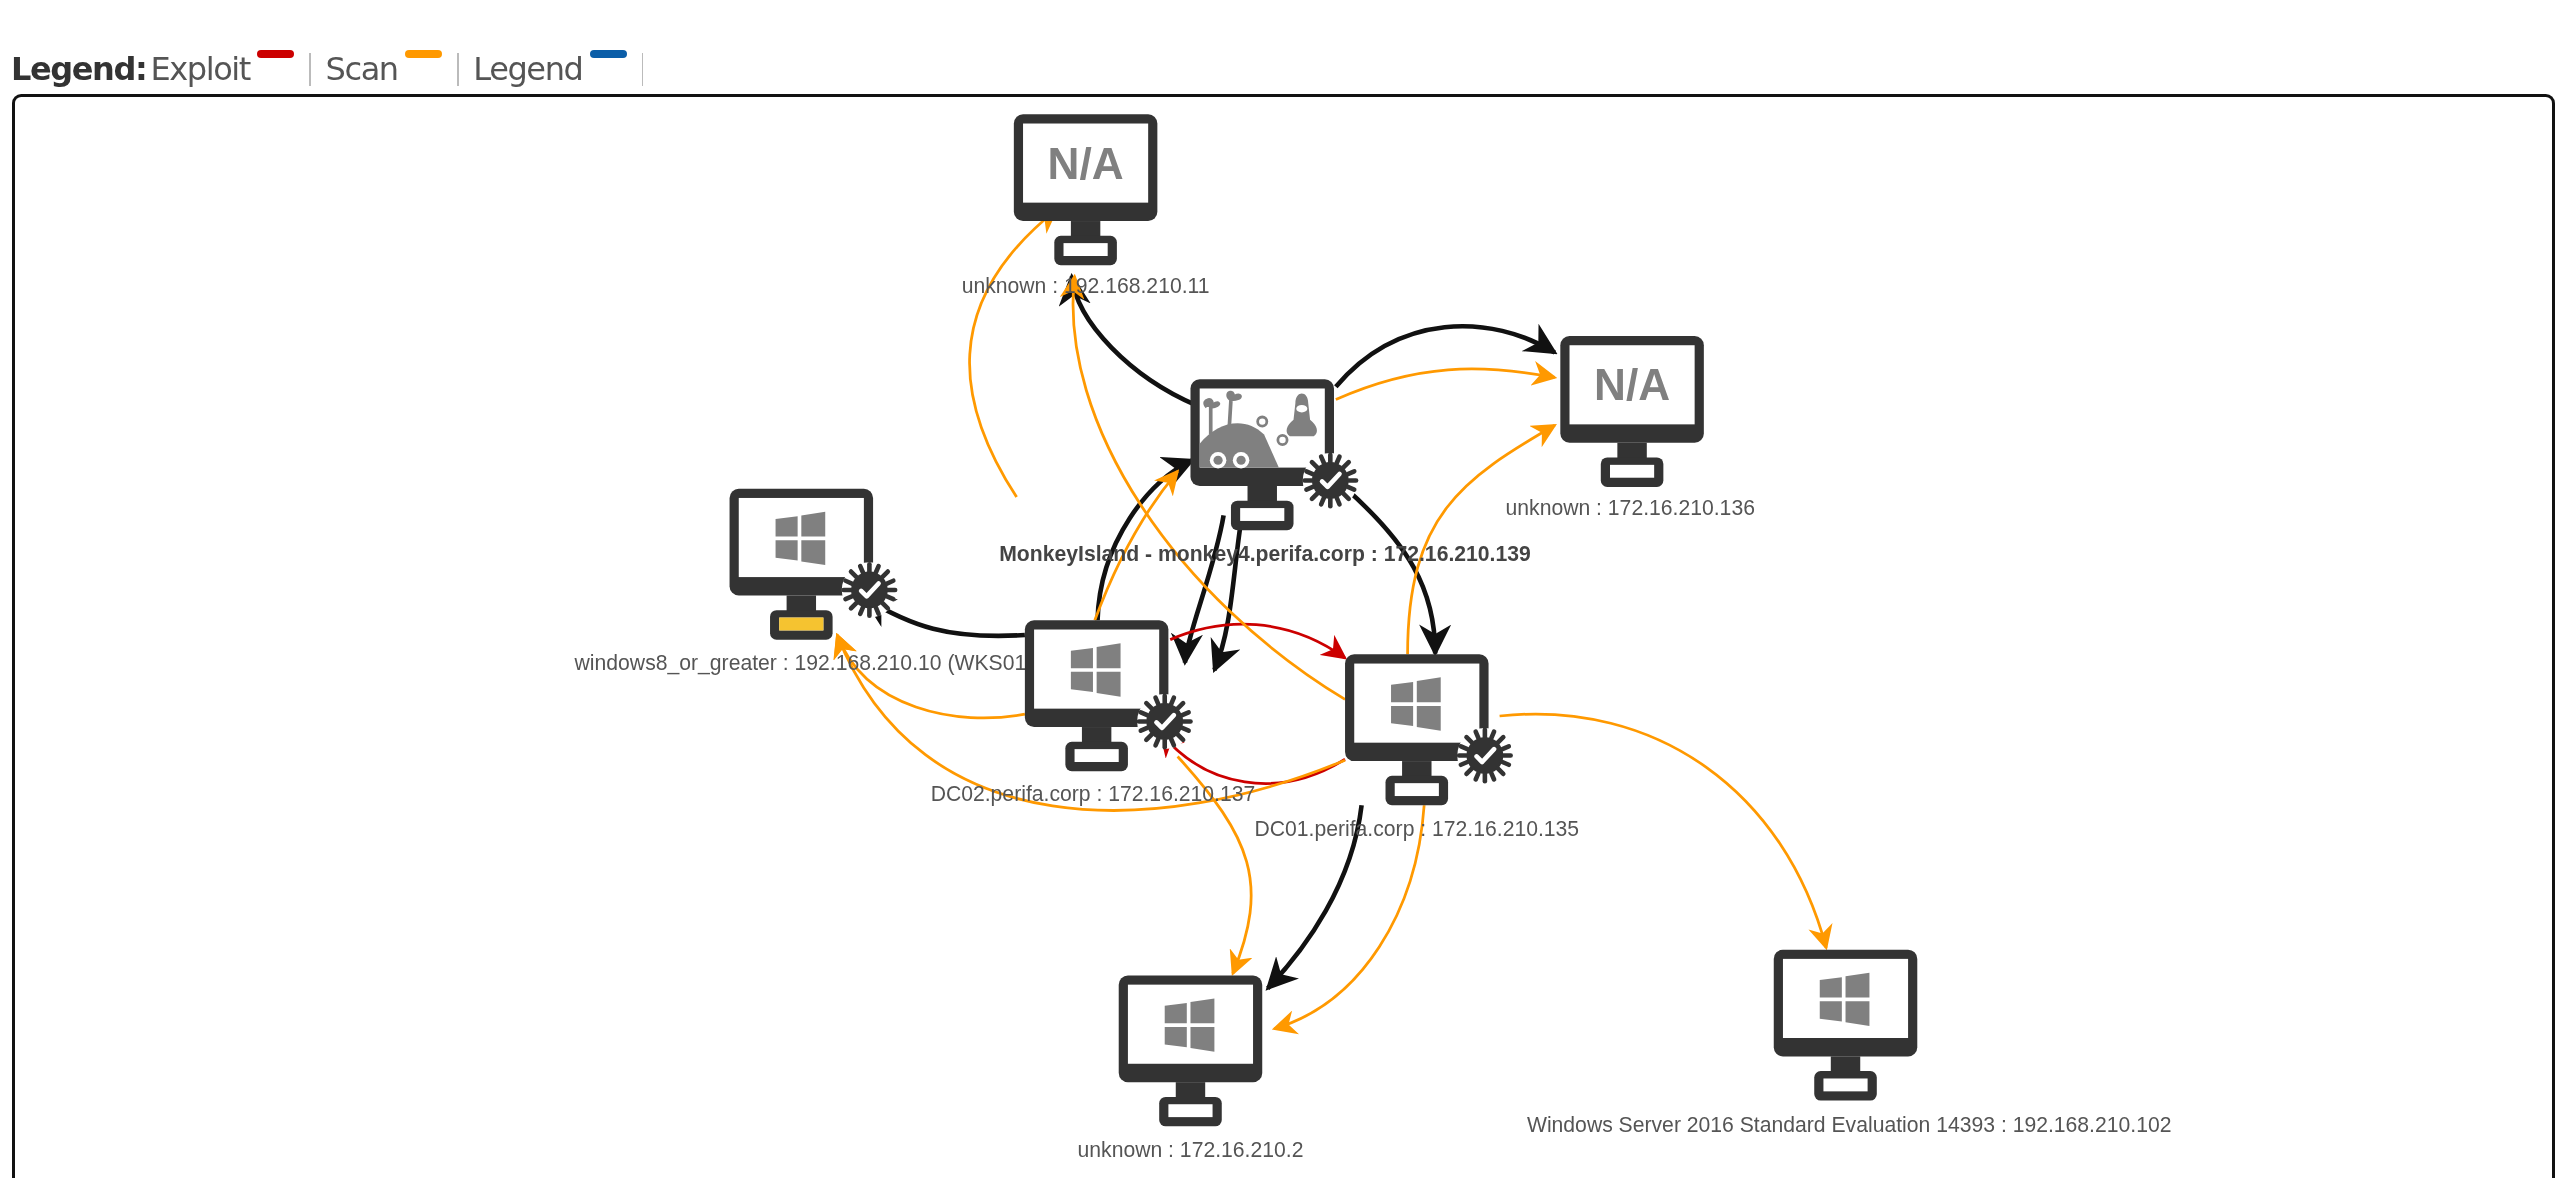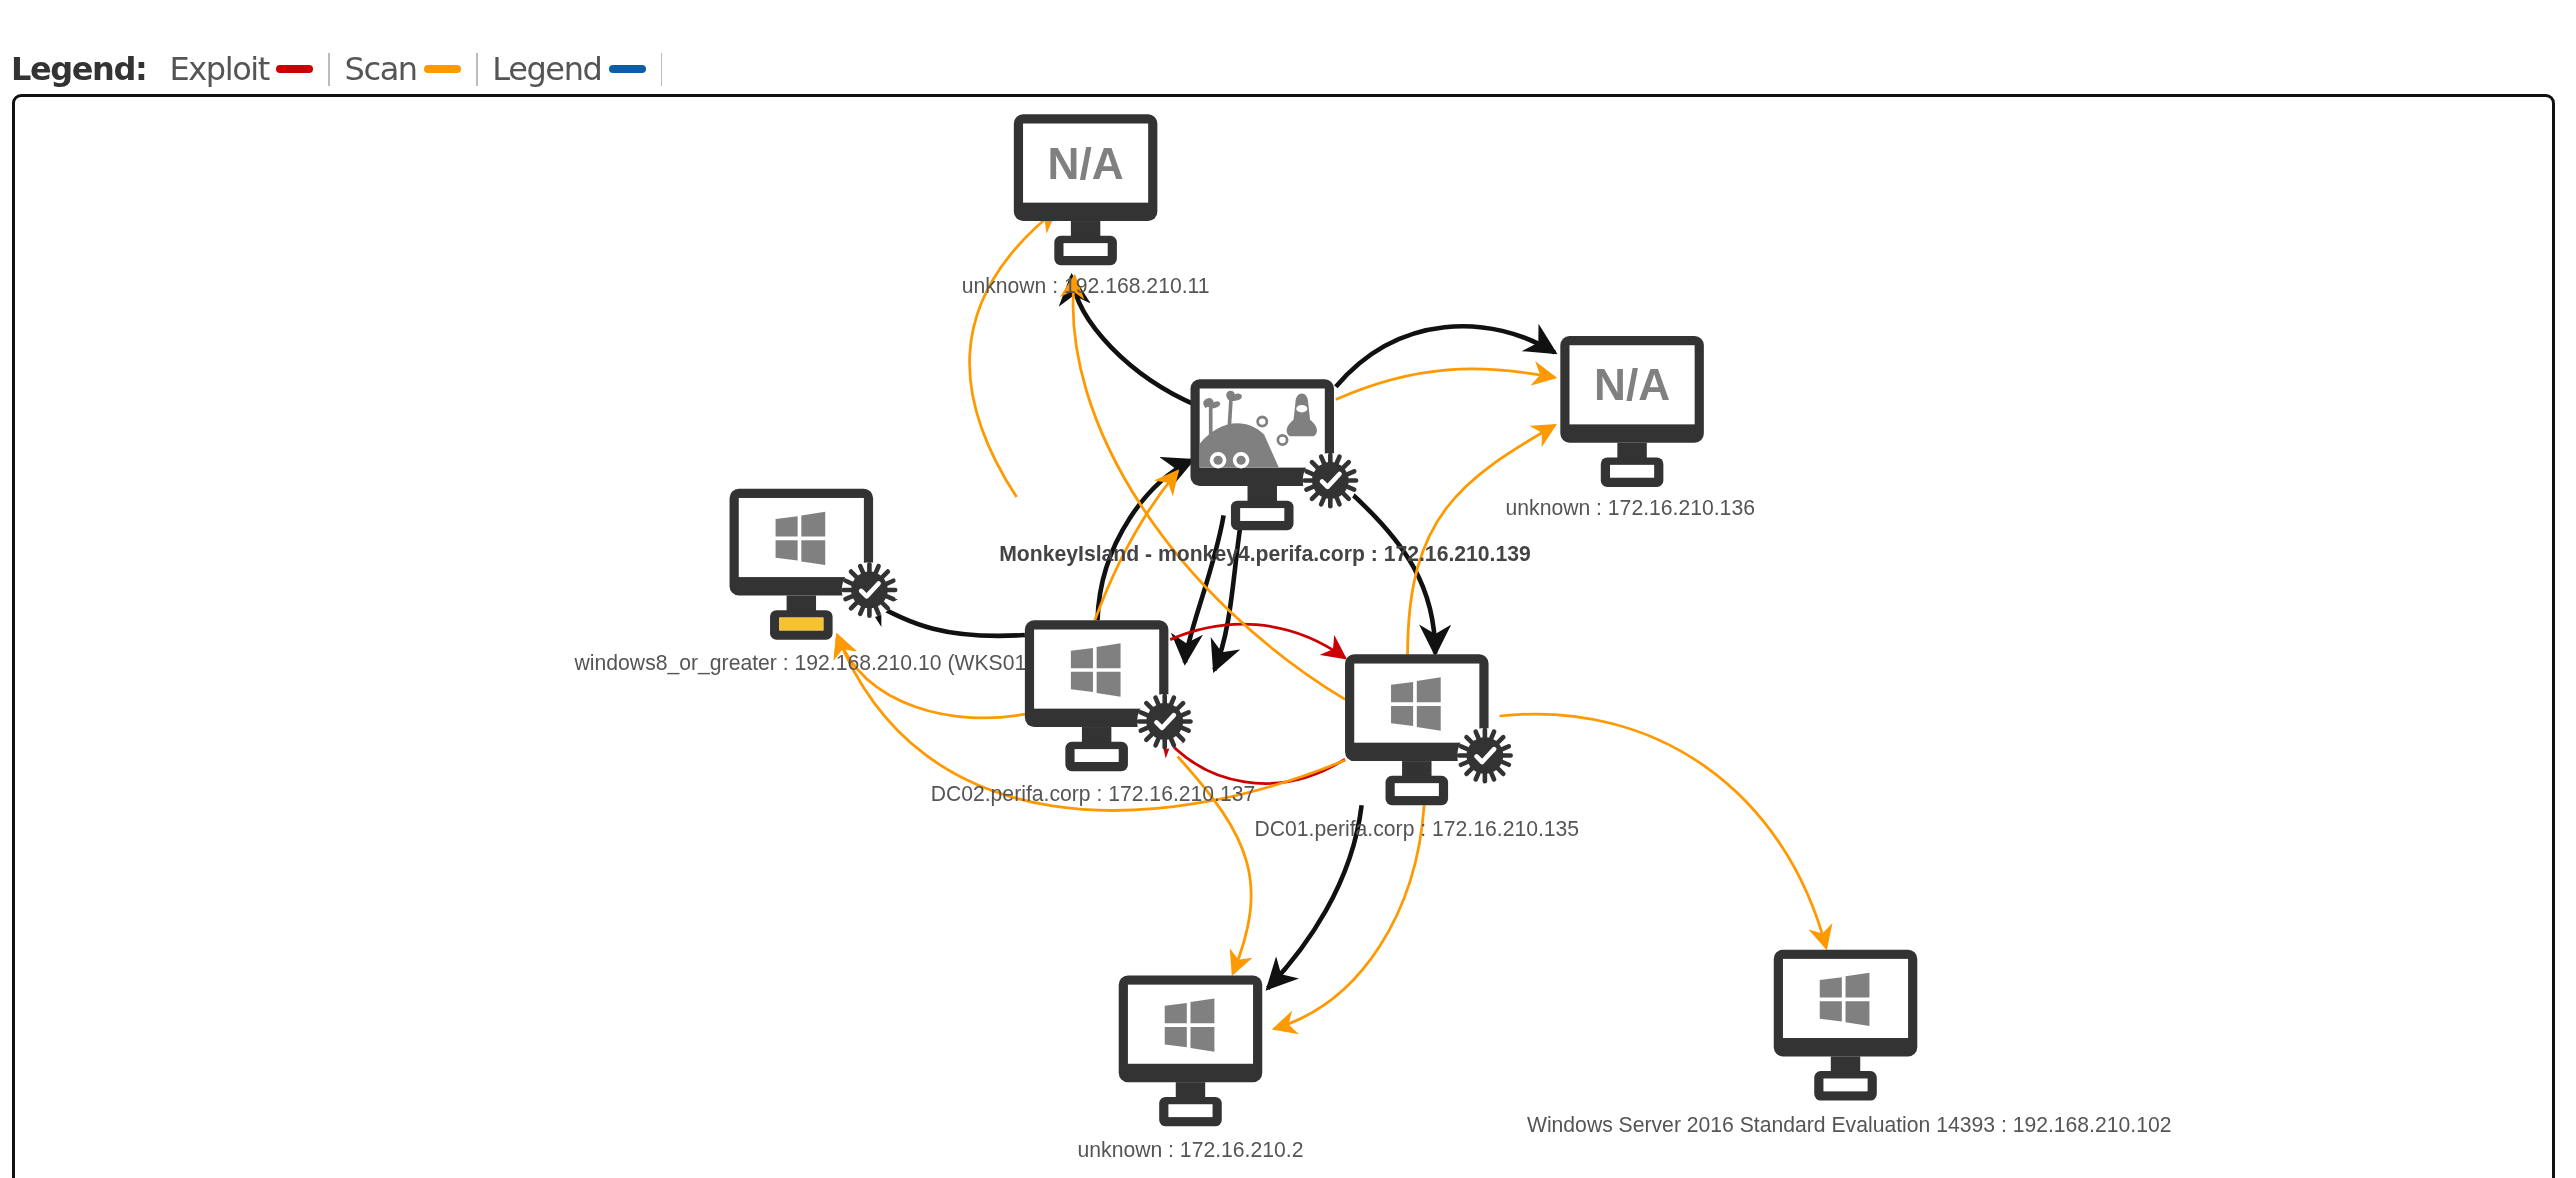--- a/index.html
+++ b/index.html
@@ -1,19 +1,19 @@
 <!DOCTYPE html>
 <html style="font-size:14.7px"><head>
 <meta charset="utf-8">
 <style>
   html, body { margin:0; padding:0; background:#ffffff; }
   body { width:2576px; height:1179px; position:relative; overflow:hidden; font-family:"Liberation Sans", sans-serif; }
   .legend { position:absolute; left:11px; top:50px; font-family:"DejaVu Sans", sans-serif; font-size:32px; color:#555; display:flex; align-items:center; white-space:nowrap; letter-spacing:-1.4px; }
-  .legend .title { color:#333; font-weight:bold; margin-right:23px; }
-  .legend .item { display:inline-flex; align-items:center; }
+  .legend .title { color:#333; font-weight:bold; margin-right:4px; }
+  .legend .item { display:inline-flex; align-items:flex-start; }
   .legend .swatch { display:inline-block; width:37px; height:8.3px; border-radius:4.6px; margin-left:7.4px; }
   .legend .sep { display:inline-block; width:1.8px; height:33px; background:#bbb; margin:0 14.7px; }
   .frame { position:absolute; left:12px; top:94px; width:2543px; height:1104px; border:3.7px solid #111; border-bottom:none; border-radius:9.2px 9.2px 0 0; box-sizing:border-box; }
   svg.graph { position:absolute; left:0; top:0; }
   .node-label { font-family:"Liberation Sans", sans-serif; font-size:23px; fill:#555; }
   .node-label.bold { font-weight:bold; fill:#444; }
 </style>
 </head>
 <body>
 

